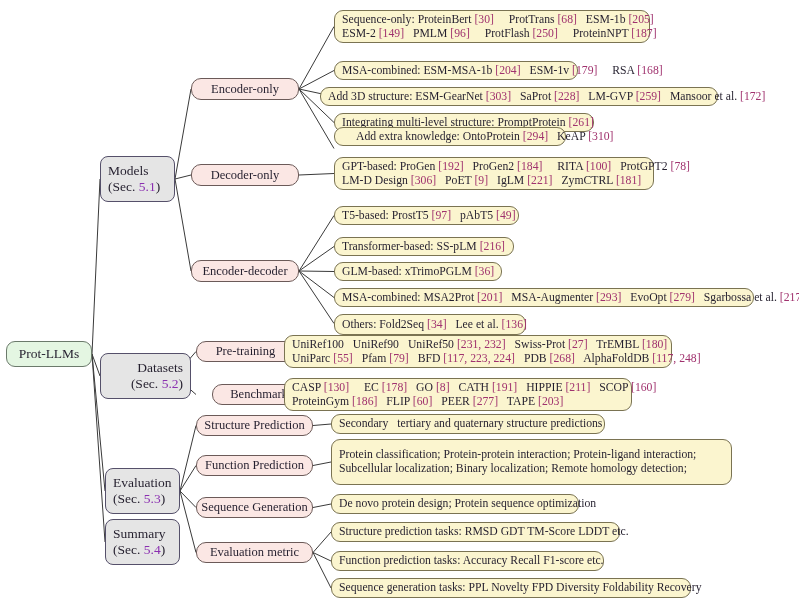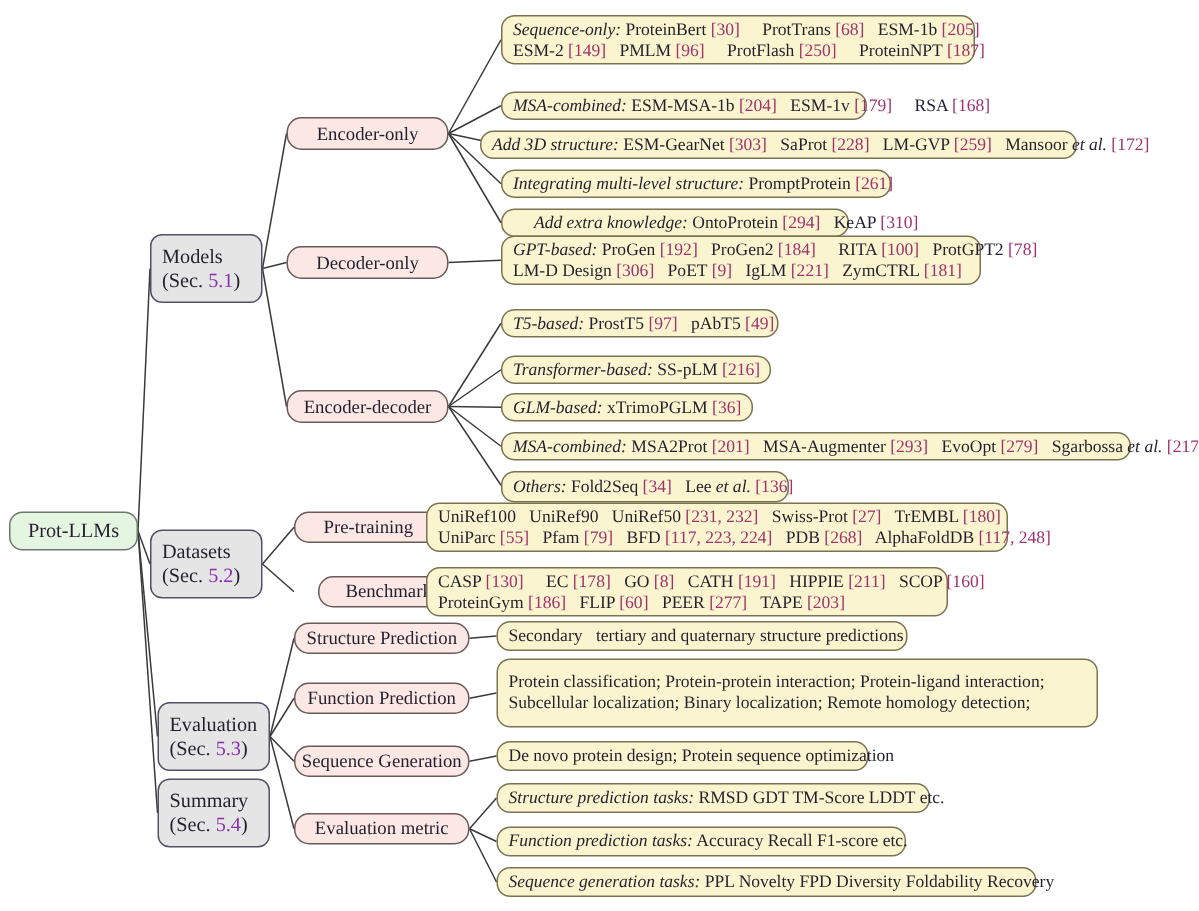--- a/index.html
+++ b/index.html
@@ -13,21 +13,21 @@
   .root{background:#e4f6e2;border-color:#6b7a6b;border-radius:9px;font-size:13.5px;
         align-items:center;padding:2px 17px;}
   .lvl1{background:#e5e5e5;border-color:#55506a;border-radius:8px;font-size:13.5px;
         padding:3px 7px;}
   .lvl2{background:#fbe7e4;border-color:#6b5a58;border-radius:10px;font-size:12.5px;
         align-items:center;padding:2px 8px;}
   .leaf{background:#fbf5cf;border-color:#7a7352;border-radius:9px;font-size:11.7px;
         padding:2px 7px;}
   .sec{color:#8a2fb0;}
   .cite{color:#a0326e;}
-  .it{font-style:italic;}
+  .it{}
   .sp{display:inline-block;width:6px;}
 </style>
 </head>
 <body>
 
 <div id="canvas">
   <svg class="edges" id="edges">
       <path d="M92,354 L100,179" stroke="#3a3a3a" stroke-width="1" fill="none"></path>
       <path d="M175,179 L191,89" stroke="#3a3a3a" stroke-width="1" fill="none"></path>
       <path d="M299,89 L334,26.5" stroke="#3a3a3a" stroke-width="1" fill="none"></path>
@@ -78,21 +78,21 @@
       </div>
       <div class="node leaf" style="left: 334px; top: 61px; width: 244px; height: 19px;">
         <span class="ln"><span class="it">MSA-combined:</span> ESM-MSA-1b <span class="cite">[204]</span><span class="sp"></span> ESM-1v <span class="cite">[179]</span><span class="sp"></span><span class="sp"></span> RSA <span class="cite">[168]</span></span>
       </div>
       <div class="node leaf" style="left: 320px; top: 87px; width: 398px; height: 19px;">
         <span class="ln"><span class="it">Add 3D structure:</span> ESM-GearNet <span class="cite">[303]</span><span class="sp"></span> SaProt <span class="cite">[228]</span><span class="sp"></span> LM-GVP <span class="cite">[259]</span><span class="sp"></span> Mansoor <span class="it">et al.</span> <span class="cite">[172]</span></span>
       </div>
       <div class="node leaf" style="left: 334px; top: 113px; width: 260px; height: 19px;">
         <span class="ln"><span class="it">Integrating multi-level structure:</span> PromptProtein <span class="cite">[261]</span></span>
       </div>
-      <div class="node leaf" style="left: 334px; top: 139px; width: 232px; height: 19px; padding-left: 21px;">
+      <div class="node leaf" style="left: 334px; top: 127px; width: 232px; height: 19px; padding-left: 21px;">
         <span class="ln"><span class="it">Add extra knowledge:</span> OntoProtein <span class="cite">[294]</span><span class="sp"></span> KeAP <span class="cite">[310]</span></span>
       </div>
       <div class="node lvl2" style="left: 191px; top: 164px; width: 108px; height: 22px;">
         <span class="ln">Decoder-only</span>
       </div>
       <div class="node leaf" style="left: 334px; top: 157px; width: 320px; height: 33px;">
         <span class="ln"><span class="it">GPT-based:</span> ProGen <span class="cite">[192]</span><span class="sp"></span> ProGen2 <span class="cite">[184]</span><span class="sp"></span><span class="sp"></span> RITA <span class="cite">[100]</span><span class="sp"></span> ProtGPT2 <span class="cite">[78]</span></span>
         <span class="ln">LM-D Design <span class="cite">[306]</span><span class="sp"></span> PoET <span class="cite">[9]</span><span class="sp"></span> IgLM <span class="cite">[221]</span><span class="sp"></span> ZymCTRL <span class="cite">[181]</span></span>
       </div>
       <div class="node lvl2" style="left: 191px; top: 260px; width: 108px; height: 22px;">
@@ -106,21 +106,21 @@
       </div>
       <div class="node leaf" style="left: 334px; top: 262px; width: 168px; height: 19px;">
         <span class="ln"><span class="it">GLM-based:</span> xTrimoPGLM <span class="cite">[36]</span></span>
       </div>
       <div class="node leaf" style="left: 334px; top: 288px; width: 420px; height: 19px;">
         <span class="ln"><span class="it">MSA-combined:</span> MSA2Prot <span class="cite">[201]</span><span class="sp"></span> MSA-Augmenter <span class="cite">[293]</span><span class="sp"></span> EvoOpt <span class="cite">[279]</span><span class="sp"></span> Sgarbossa <span class="it">et al.</span> <span class="cite">[217]</span></span>
       </div>
       <div class="node leaf" style="left: 334px; top: 314px; width: 192px; height: 21px;">
         <span class="ln"><span class="it">Others:</span> Fold2Seq <span class="cite">[34]</span><span class="sp"></span> Lee <span class="it">et al.</span> <span class="cite">[136]</span></span>
       </div>
-      <div class="node lvl1" style="left: 100px; top: 353px; width: 75px; height: 46px;">
+      <div class="node lvl1" style="left: 100px; top: 353px; width: 91px; height: 46px; align-items: flex-end;">
         <span class="ln">Datasets</span>
         <span class="ln">(Sec. <span class="sec">5.2</span>)</span>
       </div>
       <div class="node lvl2" style="left: 196px; top: 341px; width: 99px; height: 21px;">
         <span class="ln">Pre-training</span>
       </div>
       <div class="node leaf" style="left: 284px; top: 335px; width: 388px; height: 33px;">
         <span class="ln">UniRef100<span class="sp"></span> UniRef90<span class="sp"></span> UniRef50 <span class="cite">[231, 232]</span><span class="sp"></span> Swiss-Prot <span class="cite">[27]</span><span class="sp"></span> TrEMBL <span class="cite">[180]</span></span>
         <span class="ln">UniParc <span class="cite">[55]</span><span class="sp"></span> Pfam <span class="cite">[79]</span><span class="sp"></span> BFD <span class="cite">[117, 223, 224]</span><span class="sp"></span> PDB <span class="cite">[268]</span><span class="sp"></span> AlphaFoldDB <span class="cite">[117, 248]</span></span>
       </div>

